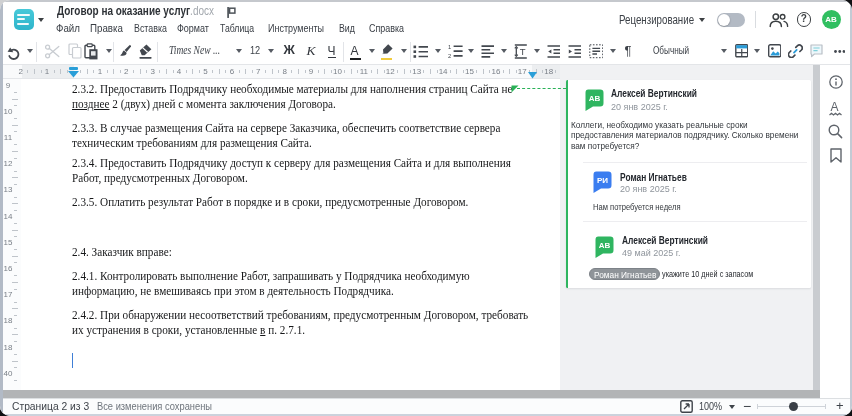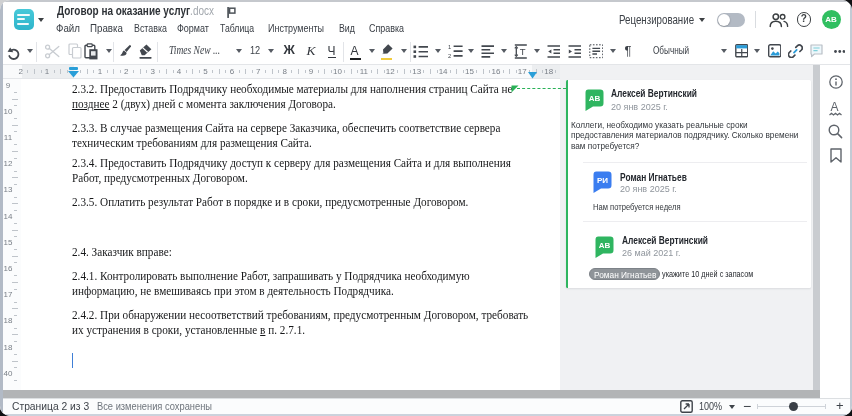--- a/index.html
+++ b/index.html
@@ -186,21 +186,21 @@
     </svg>
 <div style="position:absolute;left:620px;top:172.5px;font-family:'Liberation Sans',sans-serif;font-size:10px;line-height:10px;color:#24282e;font-weight:bold;font-style:normal;white-space:nowrap;transform:scaleX(0.838);transform-origin:0 0;">Роман Игнатьев</div>
 <div style="position:absolute;left:620px;top:184.8px;font-family:'Liberation Sans',sans-serif;font-size:9px;line-height:9px;color:#8f959c;font-weight:normal;font-style:normal;white-space:nowrap;transform:scaleX(1.0);transform-origin:0 0;">20 янв 2025 г.</div>
 <div style="position:absolute;left:593.4px;top:201.5px;font-family:'Liberation Sans',sans-serif;font-size:9.5px;line-height:9.5px;color:#33373c;font-weight:normal;font-style:normal;white-space:nowrap;transform:scaleX(0.8);transform-origin:0 0;">Нам потребуется неделя</div>
 <div class="cdiv" style="top:221px"></div>
 <svg style="position:absolute;left:595px;top:235.5px" width="19" height="23" viewBox="0 0 19 23">
       <path d="M3.3 0.5 H15.2 Q18.5 0.5 18.5 3.8 V14.2 Q18.5 17.5 15.2 17.5 H8 L0.5 22 L0.5 3.8 Q0.5 0.5 3.3 0.5 Z" fill="#2fb560"></path>
       <text x="9.5" y="12.4" text-anchor="middle" font-family="Liberation Sans" font-size="8" font-weight="bold" fill="#fff">АВ</text>
     </svg>
 <div style="position:absolute;left:622px;top:236px;font-family:'Liberation Sans',sans-serif;font-size:10px;line-height:10px;color:#24282e;font-weight:bold;font-style:normal;white-space:nowrap;transform:scaleX(0.838);transform-origin:0 0;">Алексей Вертинский</div>
-<div style="position:absolute;left:622px;top:248.8px;font-family:'Liberation Sans',sans-serif;font-size:9px;line-height:9px;color:#8f959c;font-weight:normal;font-style:normal;white-space:nowrap;transform:scaleX(1.0);transform-origin:0 0;">26 май 2021 г.</div>
+<div style="position:absolute;left:622px;top:248.8px;font-family:'Liberation Sans',sans-serif;font-size:9px;line-height:9px;color:#8f959c;font-weight:normal;font-style:normal;white-space:nowrap;transform:scaleX(1.0);transform-origin:0 0;">49 май 2025 г.</div>
 <div class="chip">
       <div style="position:absolute;left:4.8px;top:1.3px;font-family:'Liberation Sans',sans-serif;font-size:8.5px;line-height:8.5px;color:#fff;font-weight:normal;font-style:normal;white-space:nowrap;transform:scaleX(0.98);transform-origin:0 0;">Роман Игнатьев</div>
     </div>
 <div style="position:absolute;left:662px;top:269px;font-family:'Liberation Sans',sans-serif;font-size:9.5px;line-height:9.5px;color:#26292e;font-weight:normal;font-style:normal;white-space:nowrap;transform:scaleX(0.764);transform-origin:0 0;">укажите 10 дней с запасом</div>
 
 <svg style="position:absolute;left:510.5px;top:85px" width="8" height="8" viewBox="0 0 8 8">
       <path d="M0.5 0.5 H7.5 L0.5 7.5 Z" fill="#29b157"></path>
     </svg>
 <div style="position:absolute;left:517px;top:88px;width:49px;height:0;border-top:1.6px dashed #29b157"></div>
 

